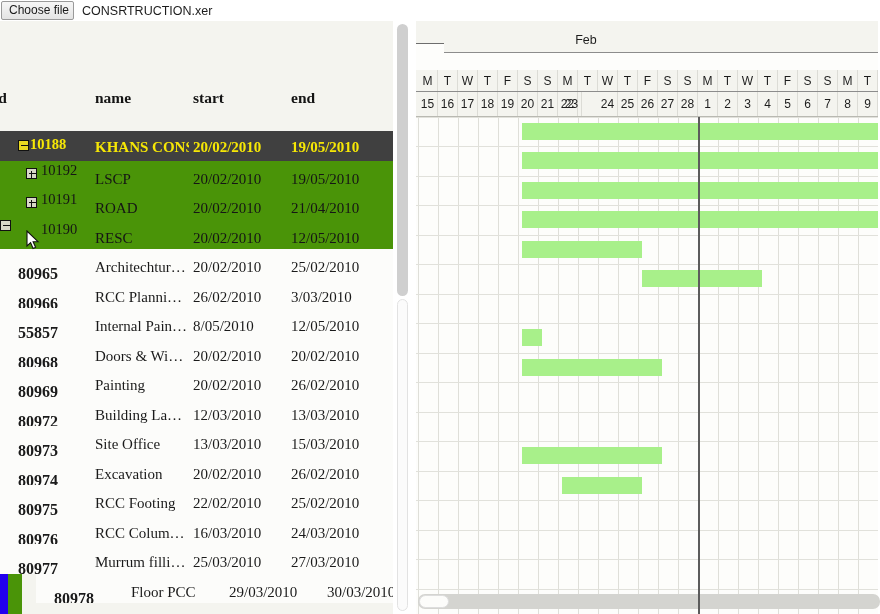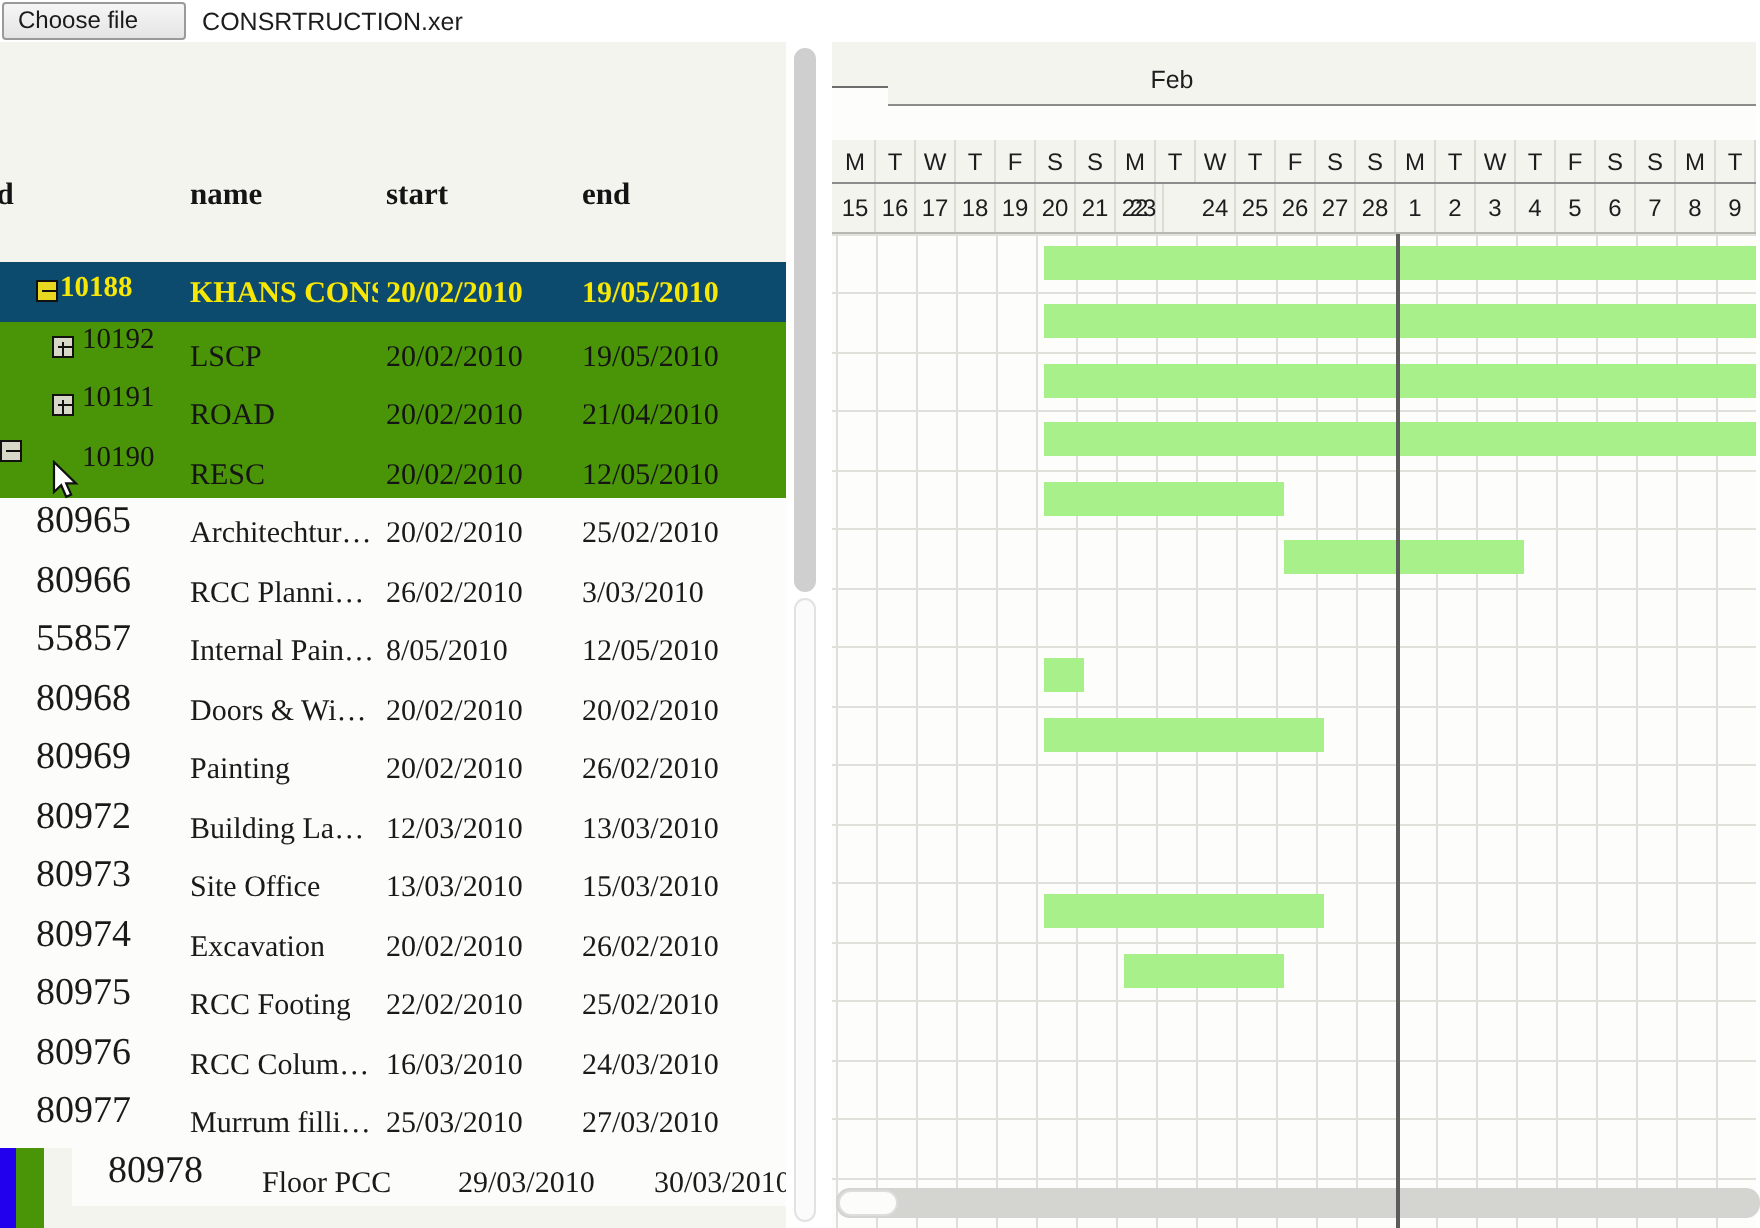--- a/index.html
+++ b/index.html
@@ -15,21 +15,21 @@
 
   
   #filebar {
     position: absolute; left: 0; top: 0; width: 880px; height: 21px;
     background: #ffffff;
     display: flex; align-items: center;
   }
   #choose-file-btn {
     height: 19px;
     margin-left: 1px;
-    padding: 0 23px 1px 7px;
+    padding: 0 4px 1px 7px;
     background: linear-gradient(#f6f6f6, #e4e4e4);
     border: 1px solid #9a9a9a;
     border-radius: 2px;
     font-family: "Liberation Sans", sans-serif;
     font-size: 12px;
     color: #1a1a1a;
     line-height: 17px;
     white-space: nowrap;
     cursor: default;
   }
@@ -80,41 +80,41 @@
     font-size: 15px;
     color: #1a1a1a;
     overflow: hidden;
   }
   .c-id    { left: -6px; }
   .c-name  { left: 95px; max-width: 94px; }
   .c-start { left: 193px; }
   .c-end   { left: 291px; }
 
   
-  .trow.root { background: #0c4a6e; text-decoration: underline; }
+  .trow.root { background: #404040; text-decoration: underline; }
   .trow.root .c {
     color: #f6e705;
     font-weight: bold;
   }
   .trow.root .c-id { top: 5px; font-size: 14.5px; left: 30px; }
   .trow.root .c-name  { top: 8px; }
   .trow.root .c-start { top: 8px; }
   .trow.root .c-end   { top: 8px; }
 
   
   .trow.grp { background: #4a9408; }
   .trow.grp .c { color: #151515; }
   .trow.grp .c-id { top: 1px; font-size: 14.5px; left: 41px; }
   .trow.grp .c-name  { top: 10px; }
   .trow.grp .c-start { top: 10px; }
   .trow.grp .c-end   { top: 10px; }
 
   
   .trow.leaf { background: #fcfcfa; }
-  .trow.leaf .c-id { top: 1px; font-size: 19px; left: 18px; }
+  .trow.leaf .c-id { top: 16px; font-size: 16px; left: 18px; font-weight: bold; }
   .trow.leaf .c-name  { top: 10px; }
   .trow.leaf .c-start { top: 10px; }
   .trow.leaf .c-end   { top: 10px; }
 
   
   #gutter-blue {
     position: absolute; left: 0; top: 110px; width: 8px; height: 483px;
     background: #2200ee;
   }
   #gutter-green {

